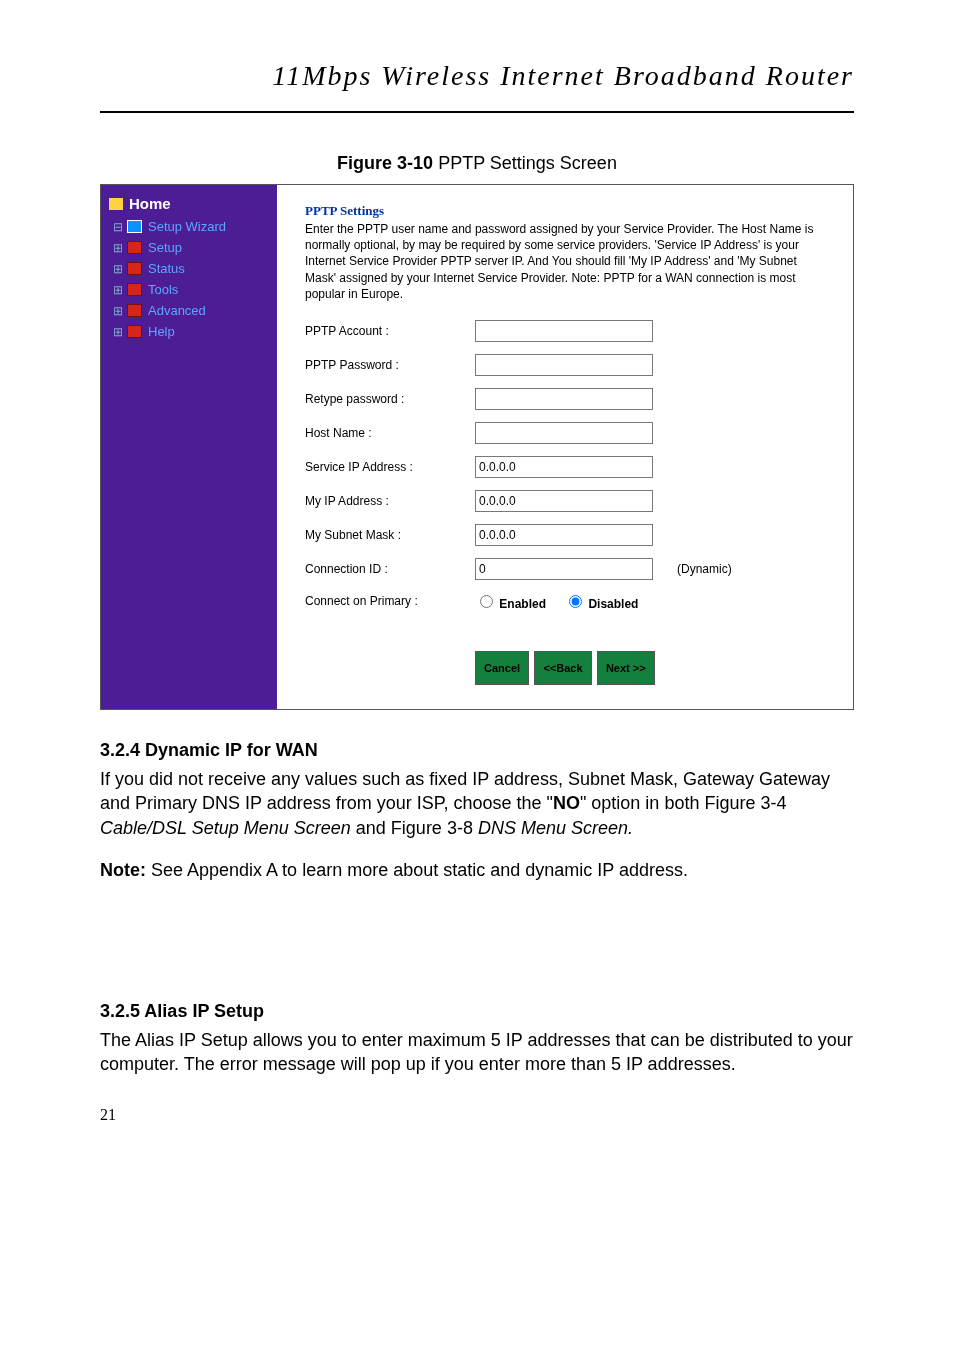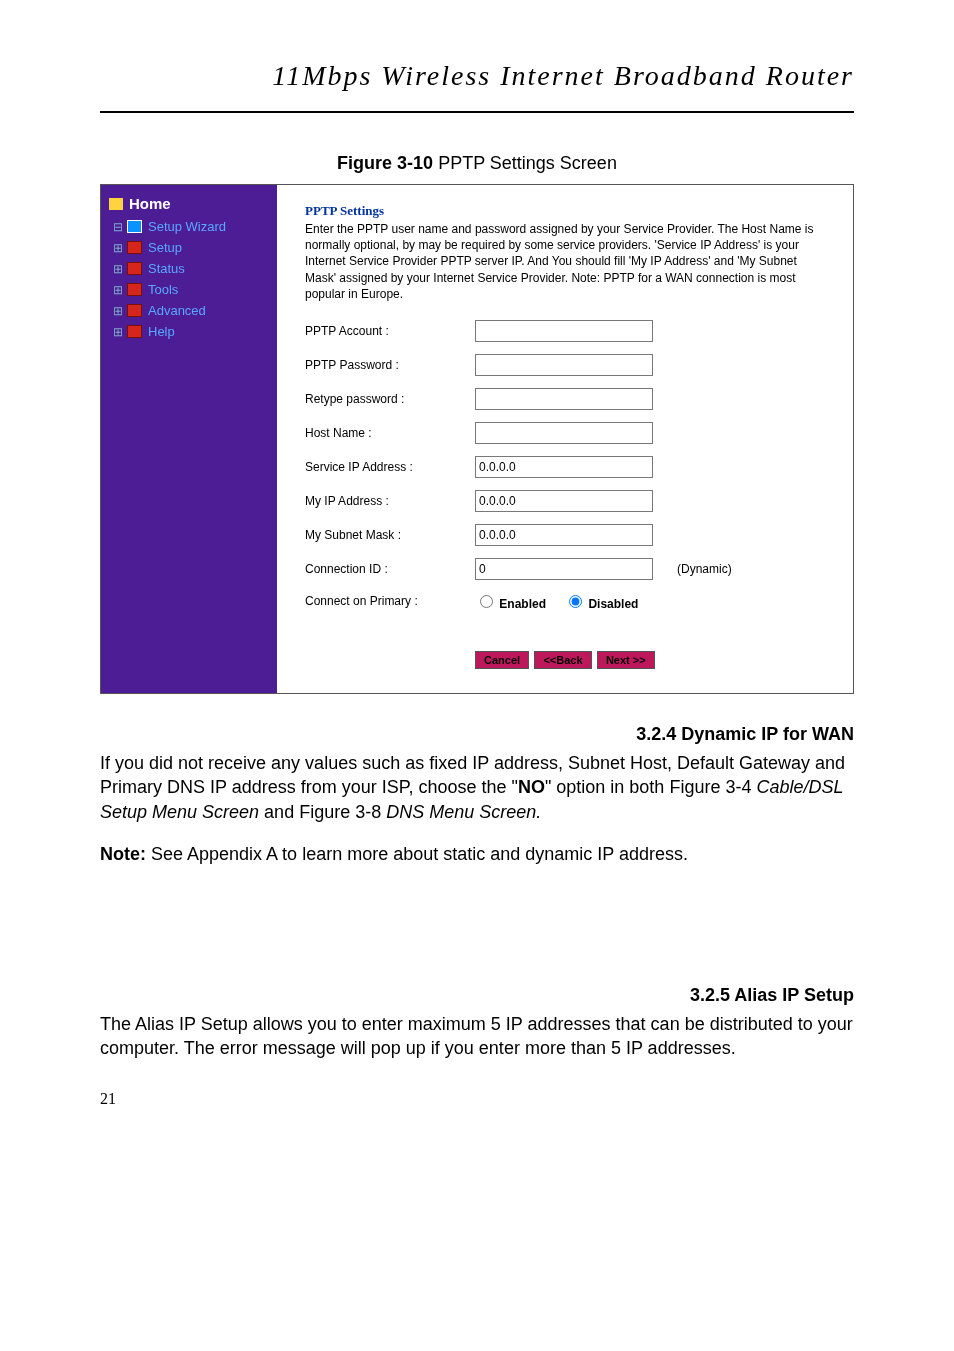--- a/index.html
+++ b/index.html
@@ -132,32 +132,31 @@
     font-weight: bold;
   }
   .button-row {
     margin-top: 40px;
     padding-left: 170px;
   }
   .button-row button {
     font-family: Arial, sans-serif;
     font-size: 11px;
     font-weight: bold;
-    background: #be185d;
+    background: #15803d;
     border: 1px solid #555;
-    padding: 2px 8px;
+    padding: 10px 8px;
     margin-right: 2px;
     cursor: pointer;
   }
   .section-heading {
     font-size: 18px;
     font-weight: bold;
     margin-top: 26px;
     margin-bottom: 6px;
-    text-align: right;
   }
   .body-text {
     font-size: 18px;
     line-height: 1.35;
     margin-bottom: 20px;
   }
   .body-text .bold { font-weight: bold; }
   .body-text .italic { font-style: italic; }
   .note-line {
     font-size: 18px;
@@ -273,21 +272,21 @@
       <div class="button-row">
         <button>Cancel</button>
         <button>&lt;&lt;Back</button>
         <button>Next &gt;&gt;</button>
       </div>
     </div>
   </div>
 
   <div class="section-heading">3.2.4 Dynamic IP for WAN</div>
   <div class="body-text">
-    <span>If you did not receive any values such as fixed IP address, Subnet Host, Default Gateway and Primary DNS IP address from your ISP, choose the "</span><span class="bold">NO</span><span>" option in both Figure 3-4 </span><span class="italic">Cable/DSL Setup Menu Screen</span><span> and Figure 3-8 </span><span class="italic">DNS Menu Screen.</span>
+    <span>If you did not receive any values such as fixed IP address, Subnet Mask, Gateway Gateway and Primary DNS IP address from your ISP, choose the "</span><span class="bold">NO</span><span>" option in both Figure 3-4 </span><span class="italic">Cable/DSL Setup Menu Screen</span><span> and Figure 3-8 </span><span class="italic">DNS Menu Screen.</span>
   </div>
   <div class="note-line">
     <span class="bold">Note:</span><span> See Appendix A to learn more about static and dynamic IP address.</span>
   </div>
 
   <div class="section-heading">3.2.5 Alias IP Setup</div>
   <div class="body-text">The Alias IP Setup allows you to enter maximum 5 IP addresses that can be distributed to your computer. The error message will pop up if you enter more than 5 IP addresses.</div>
 
   <div class="page-number">21</div>
 </div>

